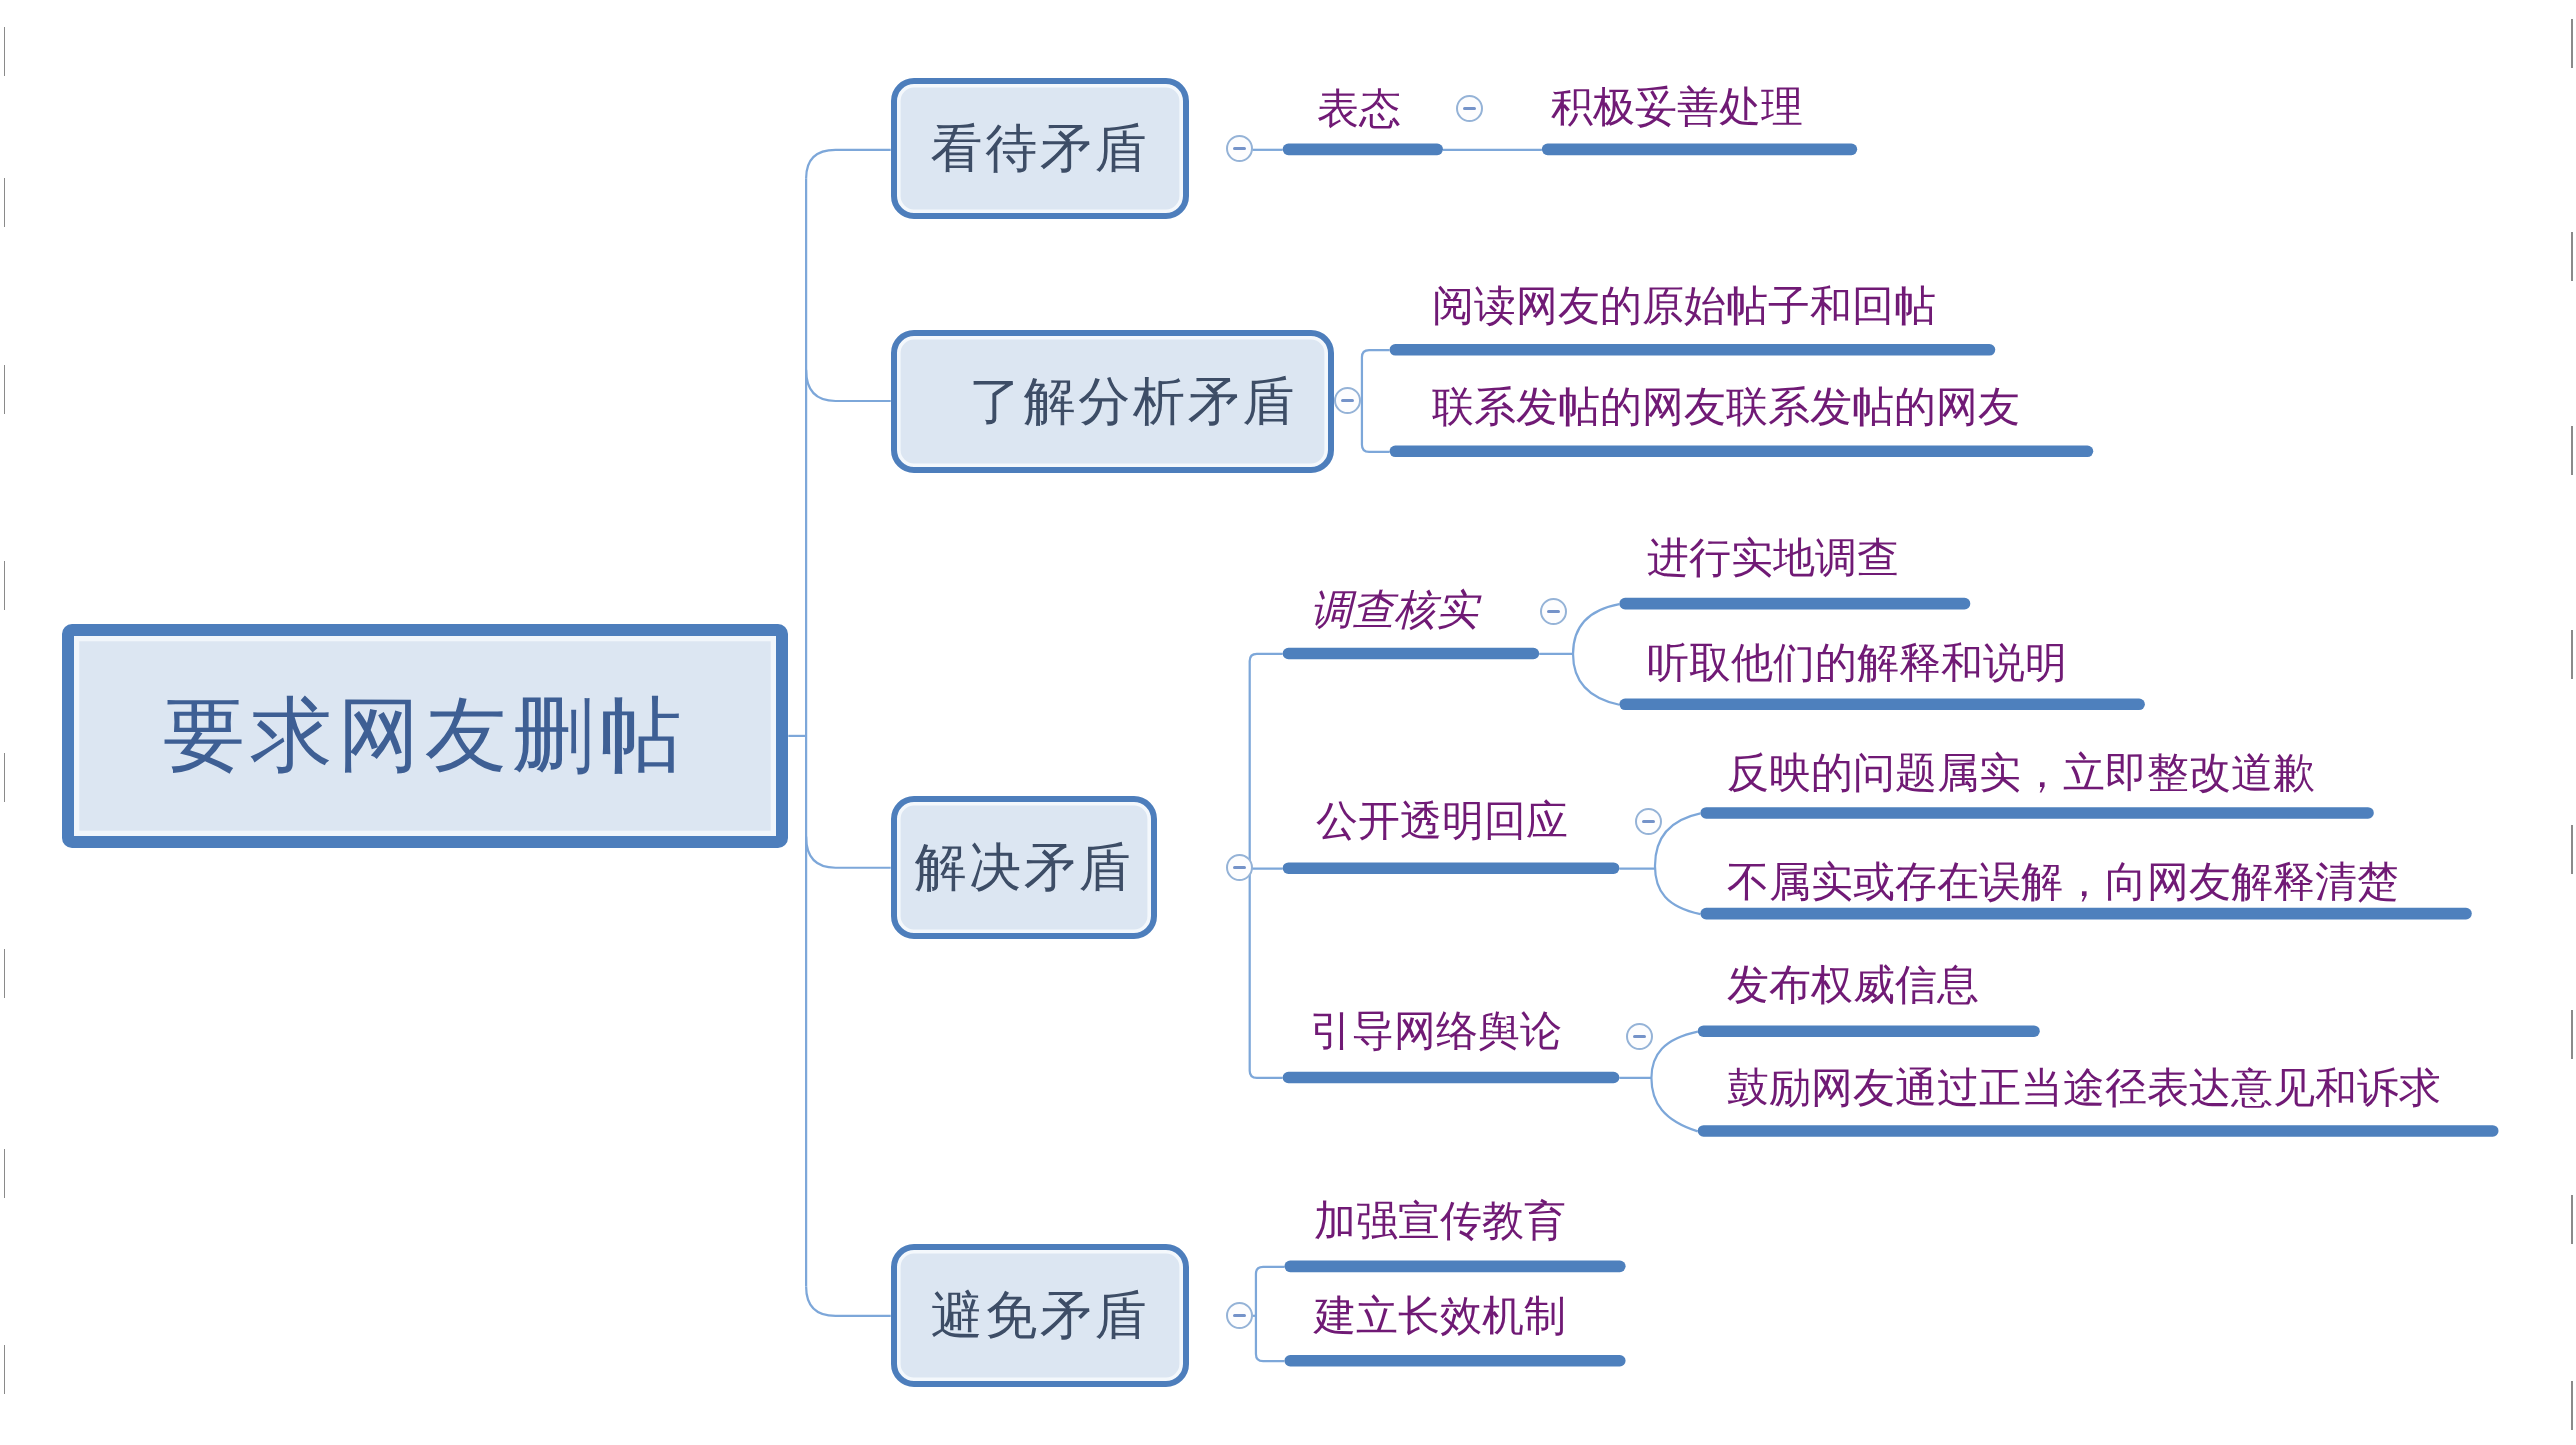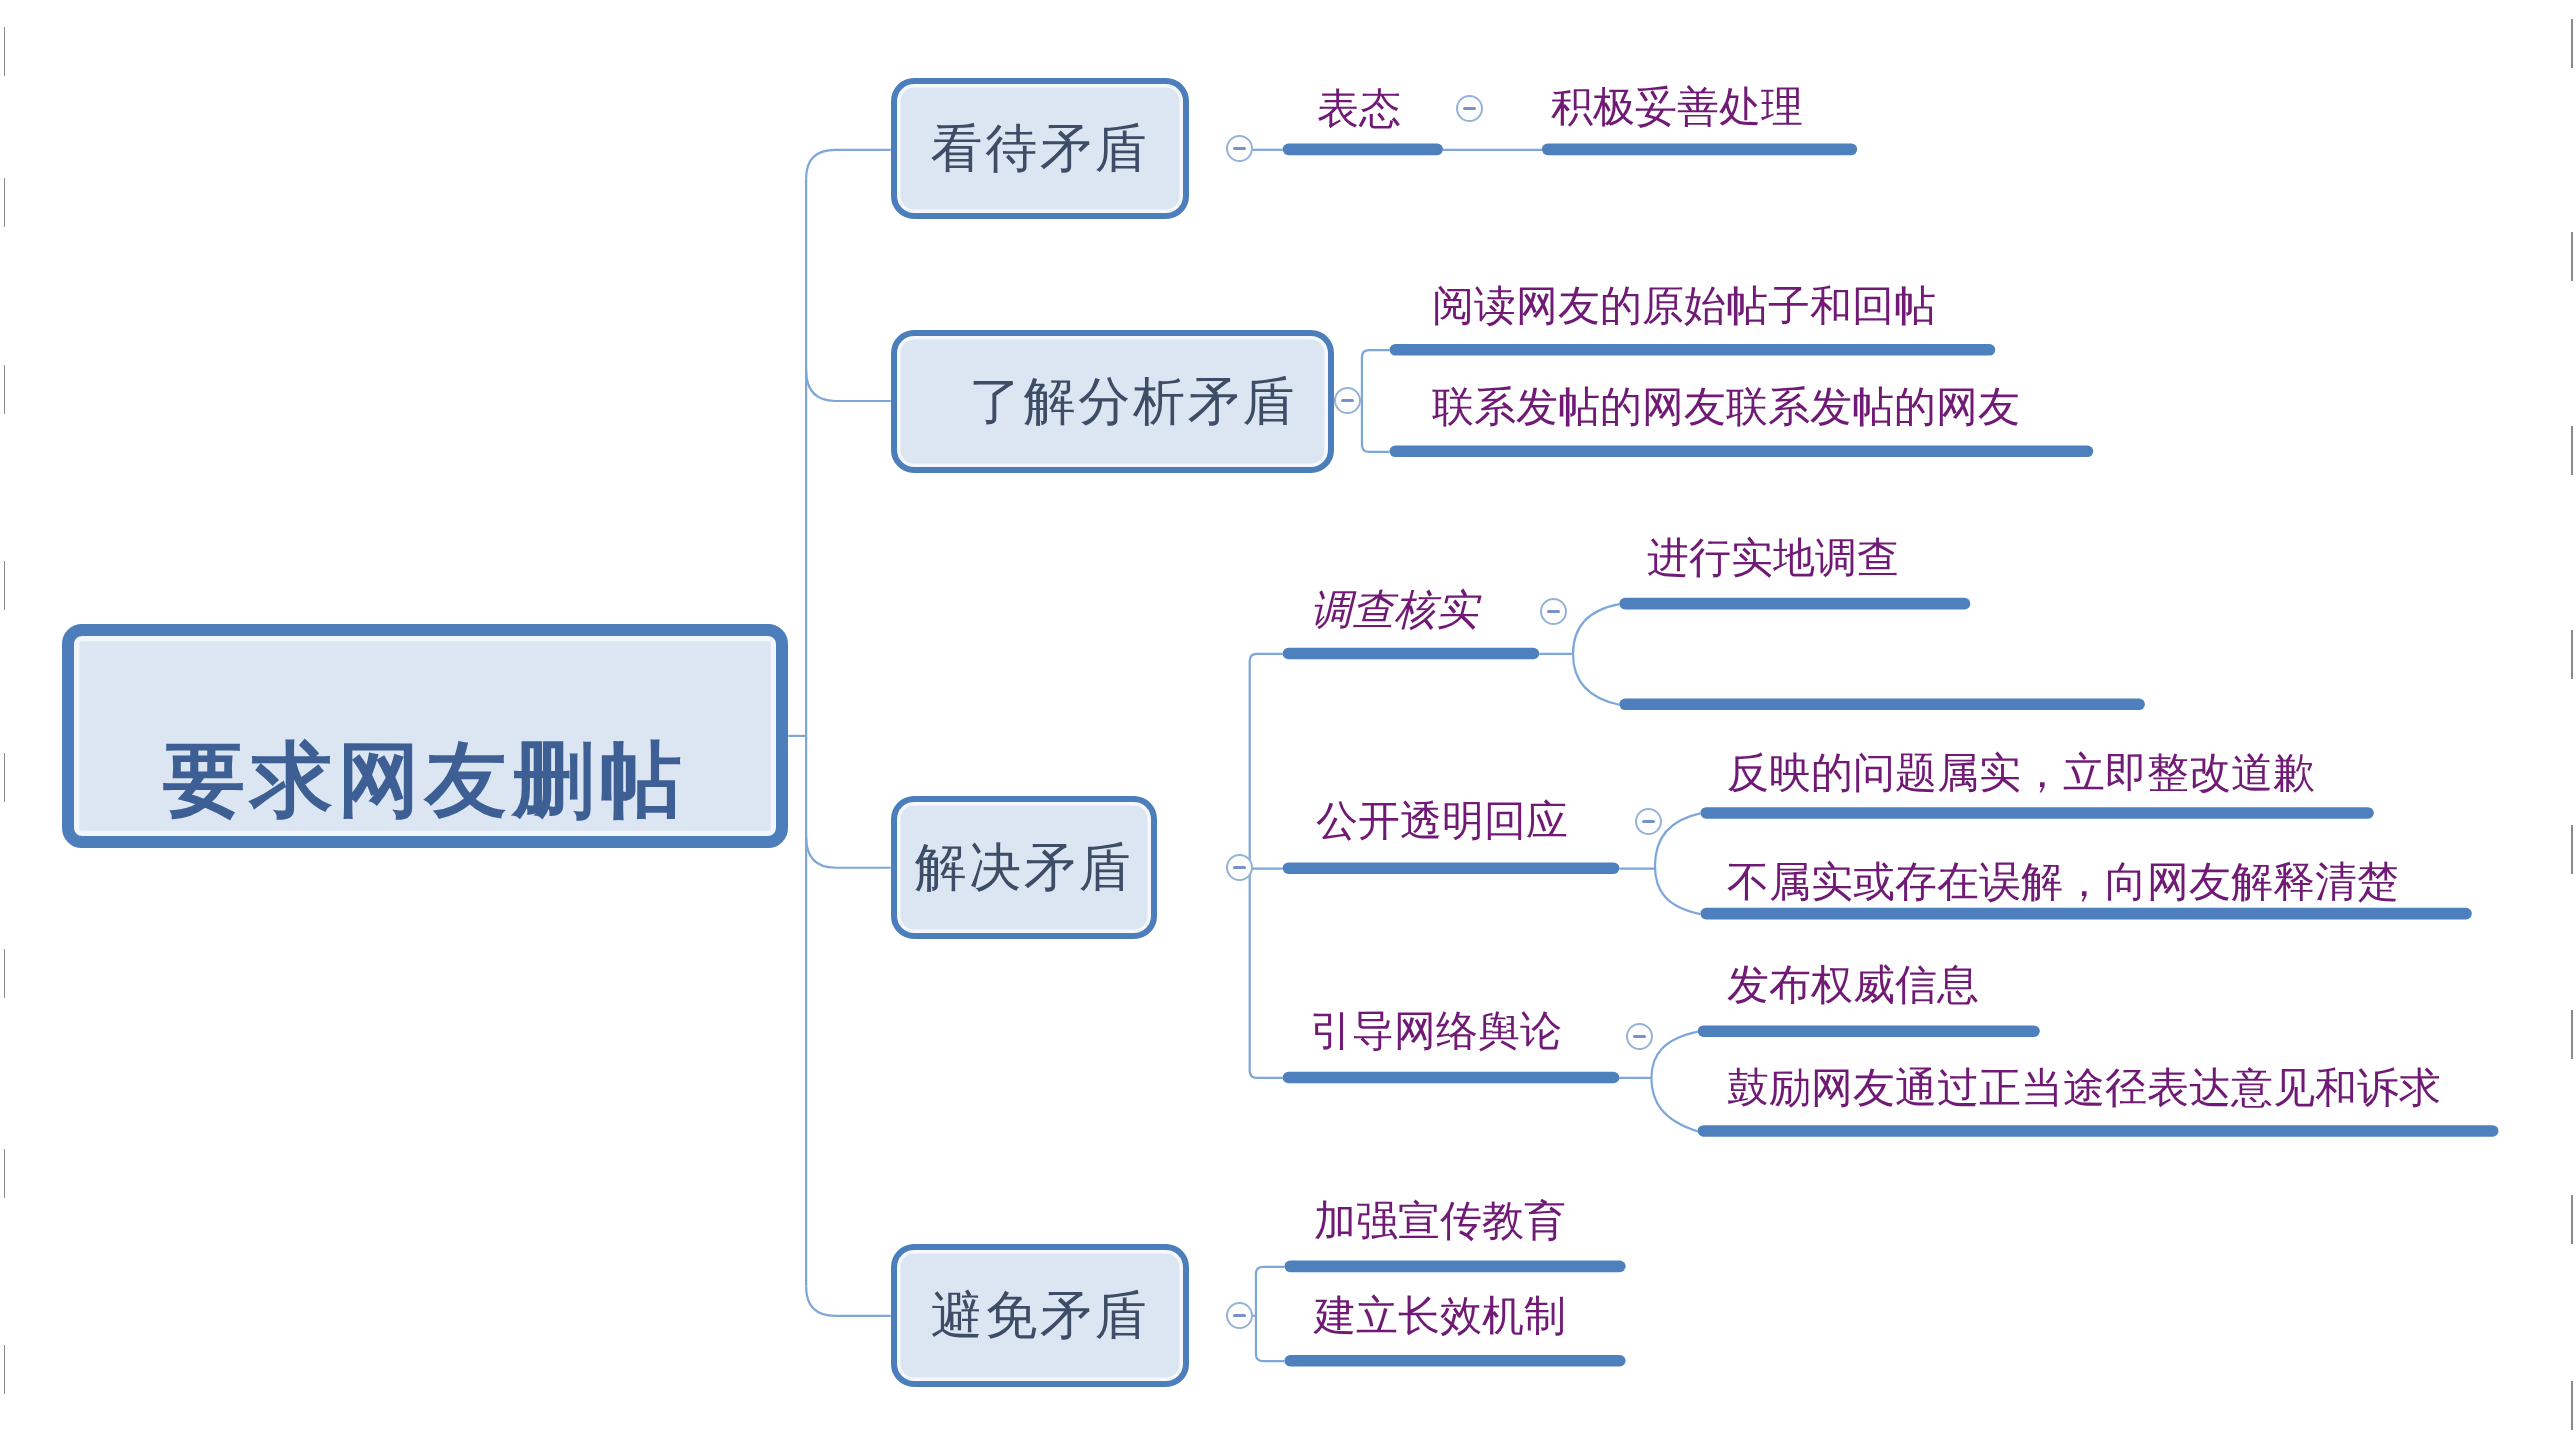--- a/index.html
+++ b/index.html
@@ -9,23 +9,23 @@
 
   .topic-box{
     position:absolute;box-sizing:border-box;
     background:#dce6f2;border:6.2px solid #4d7ebc;border-radius:23px;
     box-shadow:inset 0 0 0 3.6px #f4f8fc;
     display:flex;align-items:center;justify-content:center;
     font-size:52px;color:#3d4d66;letter-spacing:2.7px;white-space:nowrap;
     cursor:default;
   }
   .root-box{
-    border-width:12.5px;border-radius:20px;
+    border-width:12.5px;border-radius:10px;
     box-shadow:inset 0 0 0 5.3px #f1f6fb;
-    font-size:82px;font-weight:700;color:#3e5f94;letter-spacing:5.3px;align-items:flex-end;
+    font-size:82px;font-weight:400;color:#3e5f94;letter-spacing:5.3px;
   }
   .leaf{
     position:absolute;transform:translateY(-50%);
     font-size:42px;color:#701a75;white-space:nowrap;line-height:1.1;
   }
   .minus{
     position:absolute;width:27px;height:27px;box-sizing:border-box;
     border:2.7px solid #95b3d7;border-radius:50%;background:#fdfdfe;
     display:flex;align-items:center;justify-content:center;
   }
@@ -104,20 +104,21 @@
   </div>
 
   <div class="leaf" style="left:1317px;top:109px;">表态</div>
   <div class="leaf" style="left:1551px;top:107px;">积极妥善处理</div>
 
   <div class="leaf" style="left:1432px;top:306px;">阅读网友的原始帖子和回帖</div>
   <div class="leaf" style="left:1432px;top:407px;">联系发帖的网友联系发帖的网友</div>
 
   <div class="leaf" style="left:1310px;top:610px;font-style:italic;">调查核实</div>
   <div class="leaf" style="left:1647px;top:558px;">进行实地调查</div>
+  <div class="leaf" style="left:1647px;top:663px;">听取他们的解释和说明</div>
 
   <div class="leaf" style="left:1316px;top:821px;">公开透明回应</div>
   <div class="leaf" style="left:1727px;top:773px;">反映的问题属实，立即整改道歉</div>
   <div class="leaf" style="left:1727px;top:882px;">不属实或存在误解，向网友解释清楚</div>
 
   <div class="leaf" style="left:1310px;top:1031px;">引导网络舆论</div>
   <div class="leaf" style="left:1727px;top:985px;">发布权威信息</div>
   <div class="leaf" style="left:1727px;top:1088px;">鼓励网友通过正当途径表达意见和诉求</div>
 
   <div class="leaf" style="left:1314px;top:1221px;">加强宣传教育</div>

